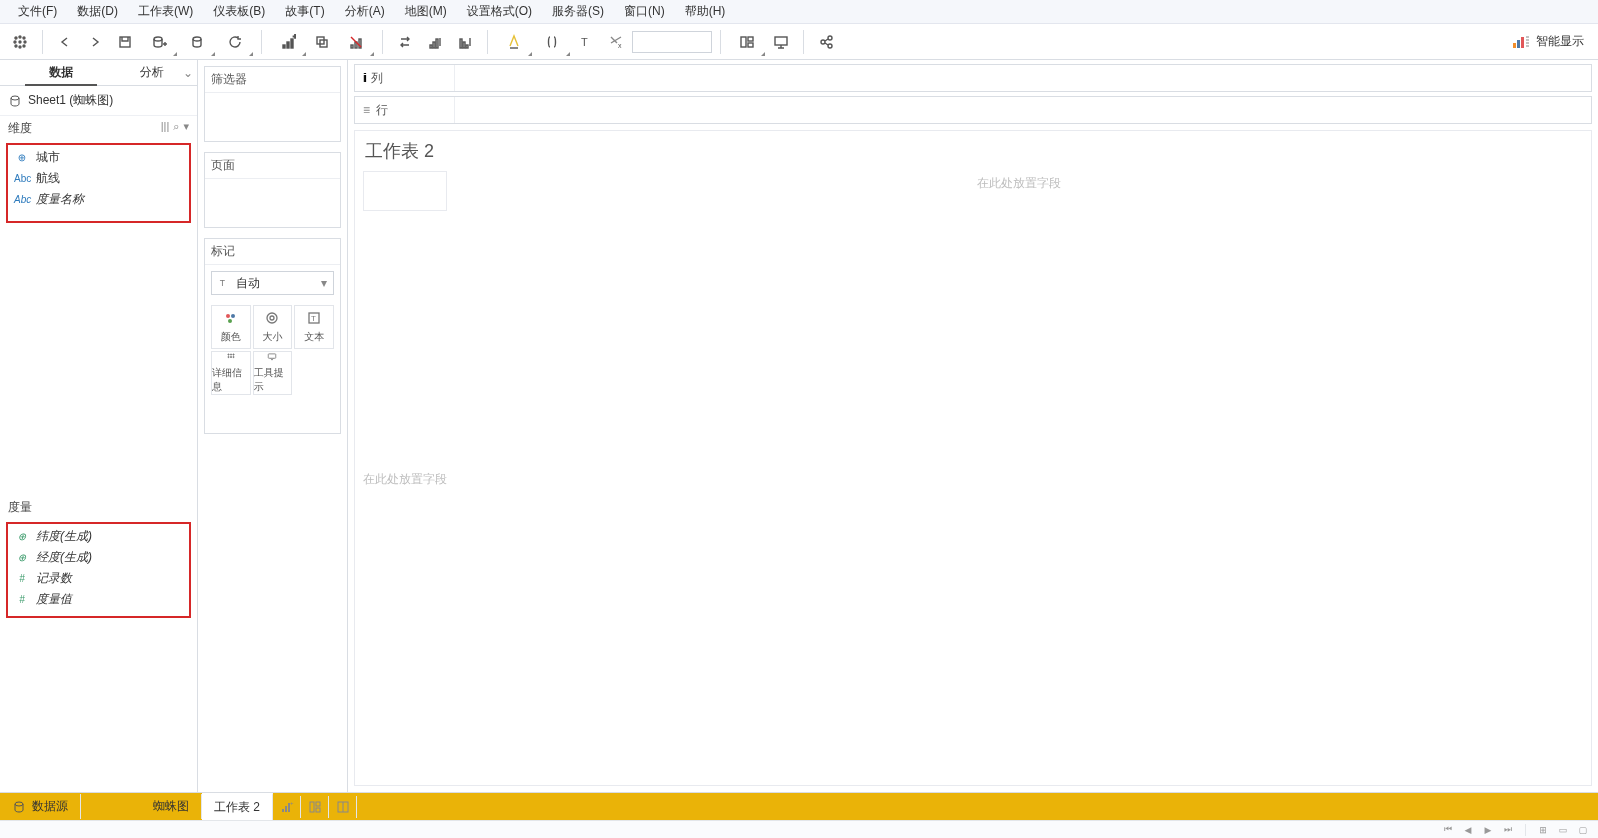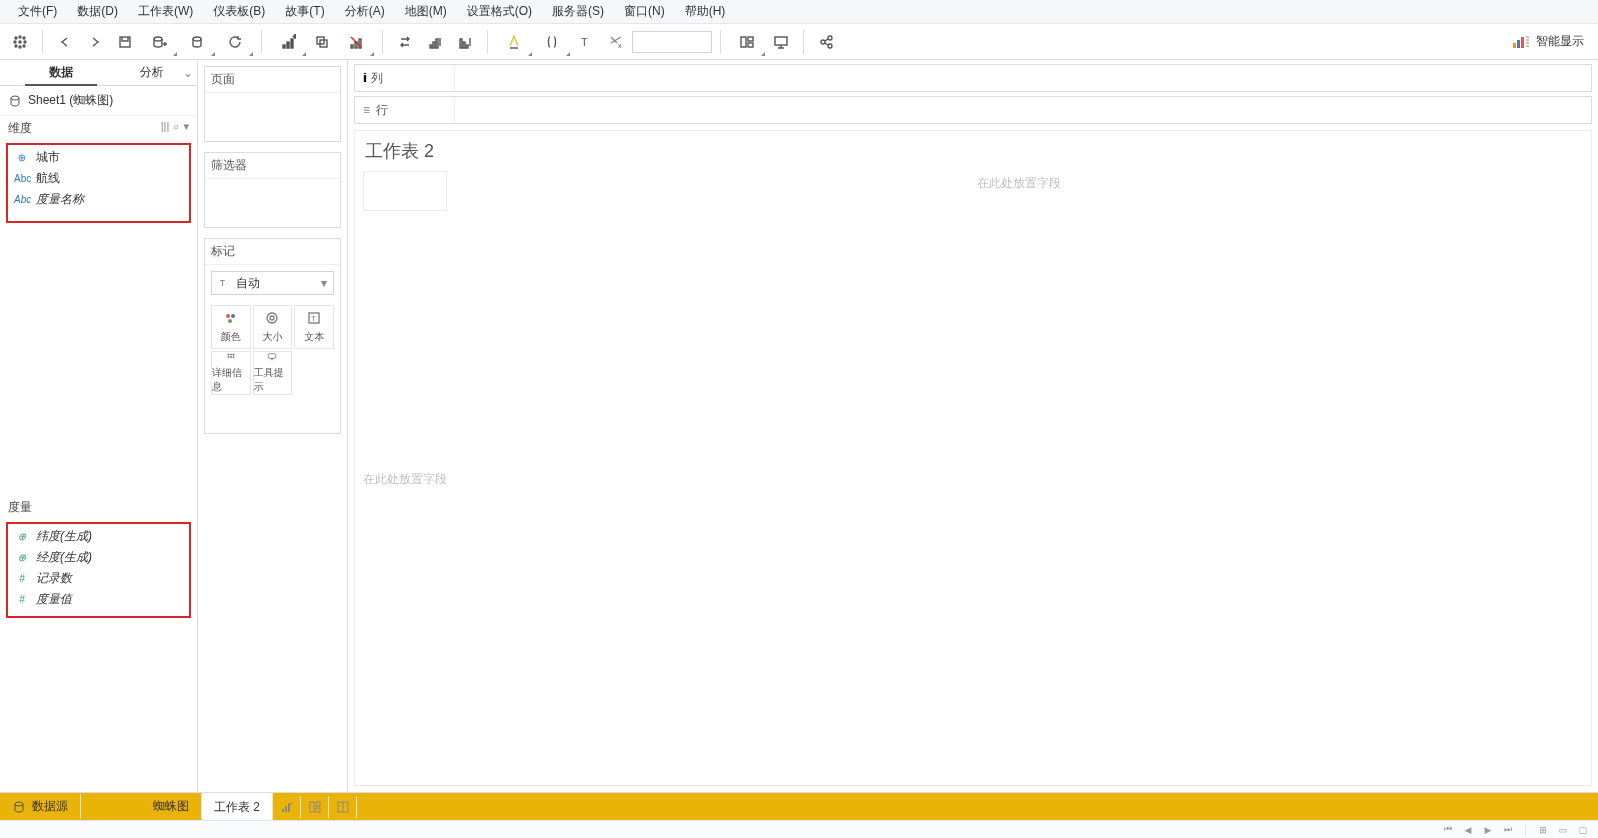--- a/index.html
+++ b/index.html
@@ -316,25 +316,25 @@
       <div class="field-item mea italic">
           <span class="ficon">#</span>
           <span>度量值</span>
         </div>
     </div>
     <div style="height:170px"></div>
   </div>
 
   <div class="cards-pane">
     <div class="card">
+      <div class="card-title">筛选器</div>
+      <div class="card-body"></div>
+    </div>
+    <div class="card">
       <div class="card-title">页面</div>
-      <div class="card-body"></div>
-    </div>
-    <div class="card">
-      <div class="card-title">筛选器</div>
       <div class="card-body"></div>
     </div>
     <div class="card">
       <div class="card-title">标记</div>
       <div class="marks-type">
         <svg viewBox="0 0 14 14" width="12" height="12">
             <text x="2" y="11" font-size="10" fill="#777">T</text>
           </svg>
         <span>自动</span>
         <span class="dd">▾</span>

